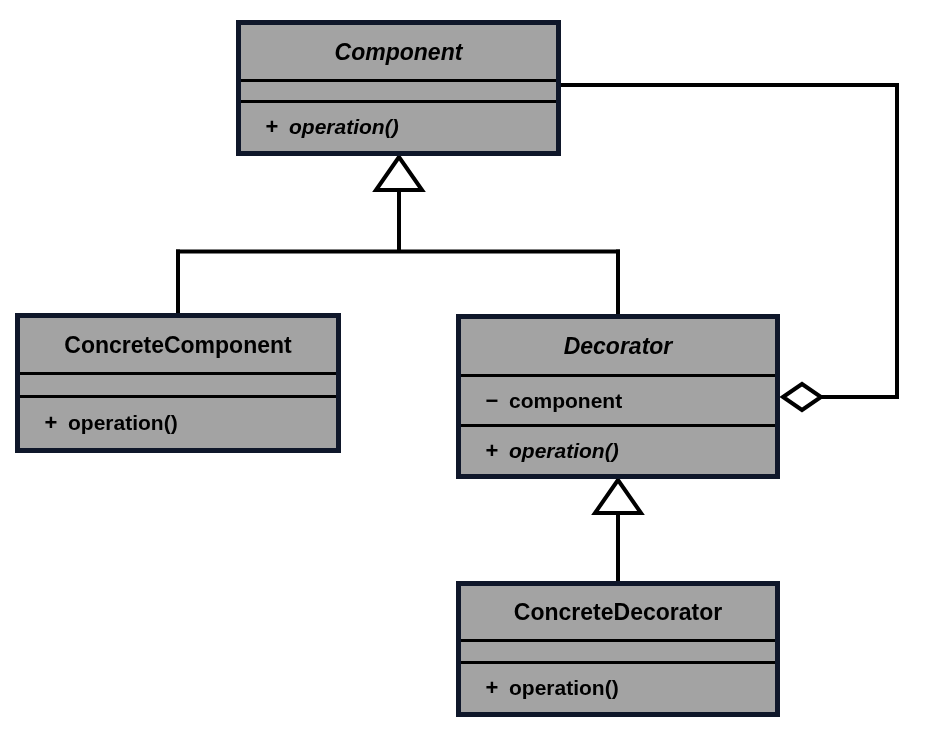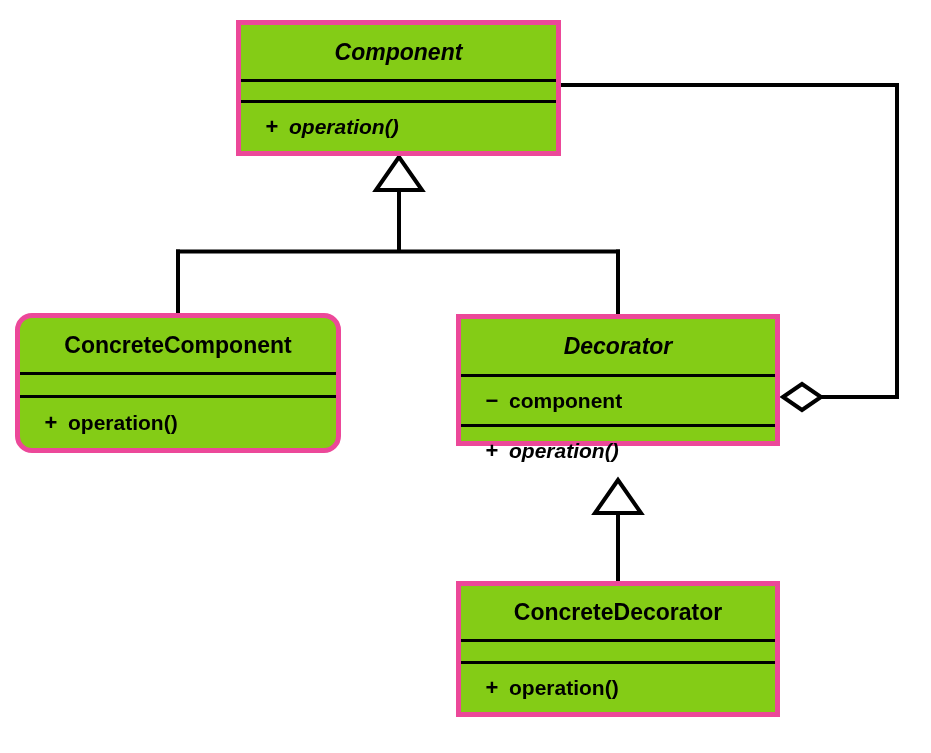--- a/index.html
+++ b/index.html
@@ -21,22 +21,22 @@
     position: absolute;
     left: 0;
     top: 0;
     width: 931px;
     height: 753px;
     pointer-events: none;
   }
   .uml-class {
     position: absolute;
     box-sizing: border-box;
-    background: #84cc16;
-    border: 5px solid #ec4899;
+    background: #a3a3a3;
+    border: 5px solid #0f172a;
     z-index: 2;
   }
   .cls-name {
     box-sizing: border-box;
     text-align: center;
     color: #000000;
     font-size: 23px;
     font-weight: bold;
     display: flex;
     align-items: center;
@@ -116,32 +116,32 @@
     <div class="cls-name abstract" style="height:54px;">Component</div>
     <div class="divider"></div>
     <div class="compartment empty" style="height:18px;"></div>
     <div class="divider"></div>
     <div class="compartment" style="height:48px; padding-left:14px;">
       <span class="vis">+</span>
       <span class="member abstract">operation()</span>
     </div>
   </div>
 
-  <div class="uml-class" id="box-concrete-component" style="left:15px; top:313px; width:326px; height:140px;border-radius:17px;">
+  <div class="uml-class" id="box-concrete-component" style="left:15px; top:313px; width:326px; height:140px;">
     <div class="cls-name" style="height:54px;">ConcreteComponent</div>
     <div class="divider"></div>
     <div class="compartment empty" style="height:20px;"></div>
     <div class="divider"></div>
     <div class="compartment" style="height:50px; padding-left:14px;">
       <span class="vis">+</span>
       <span class="member">operation()</span>
     </div>
   </div>
 
-  <div class="uml-class" id="box-decorator" style="left:456px; top:314px; width:324px; height:132px;">
+  <div class="uml-class" id="box-decorator" style="left:456px; top:314px; width:324px; height:165px;">
     <div class="cls-name abstract" style="height:55px;">Decorator</div>
     <div class="divider"></div>
     <div class="compartment" style="height:47px; padding-left:14px;">
       <span class="vis">−</span>
       <span class="member">component</span>
     </div>
     <div class="divider"></div>
     <div class="compartment" style="height:47px; padding-left:14px;">
       <span class="vis">+</span>
       <span class="member abstract">operation()</span>

